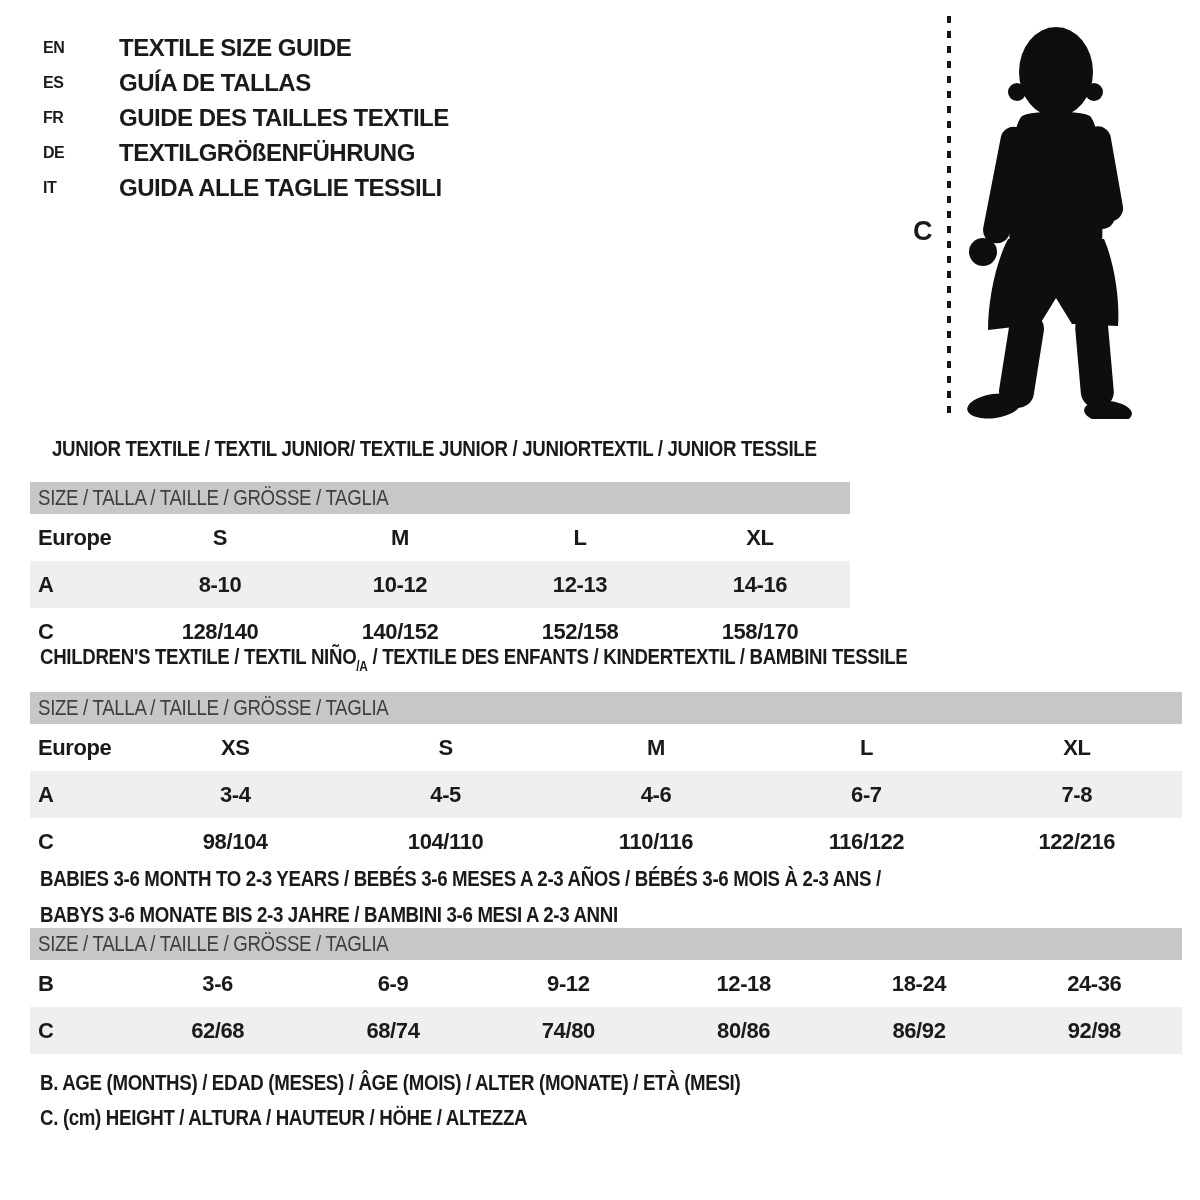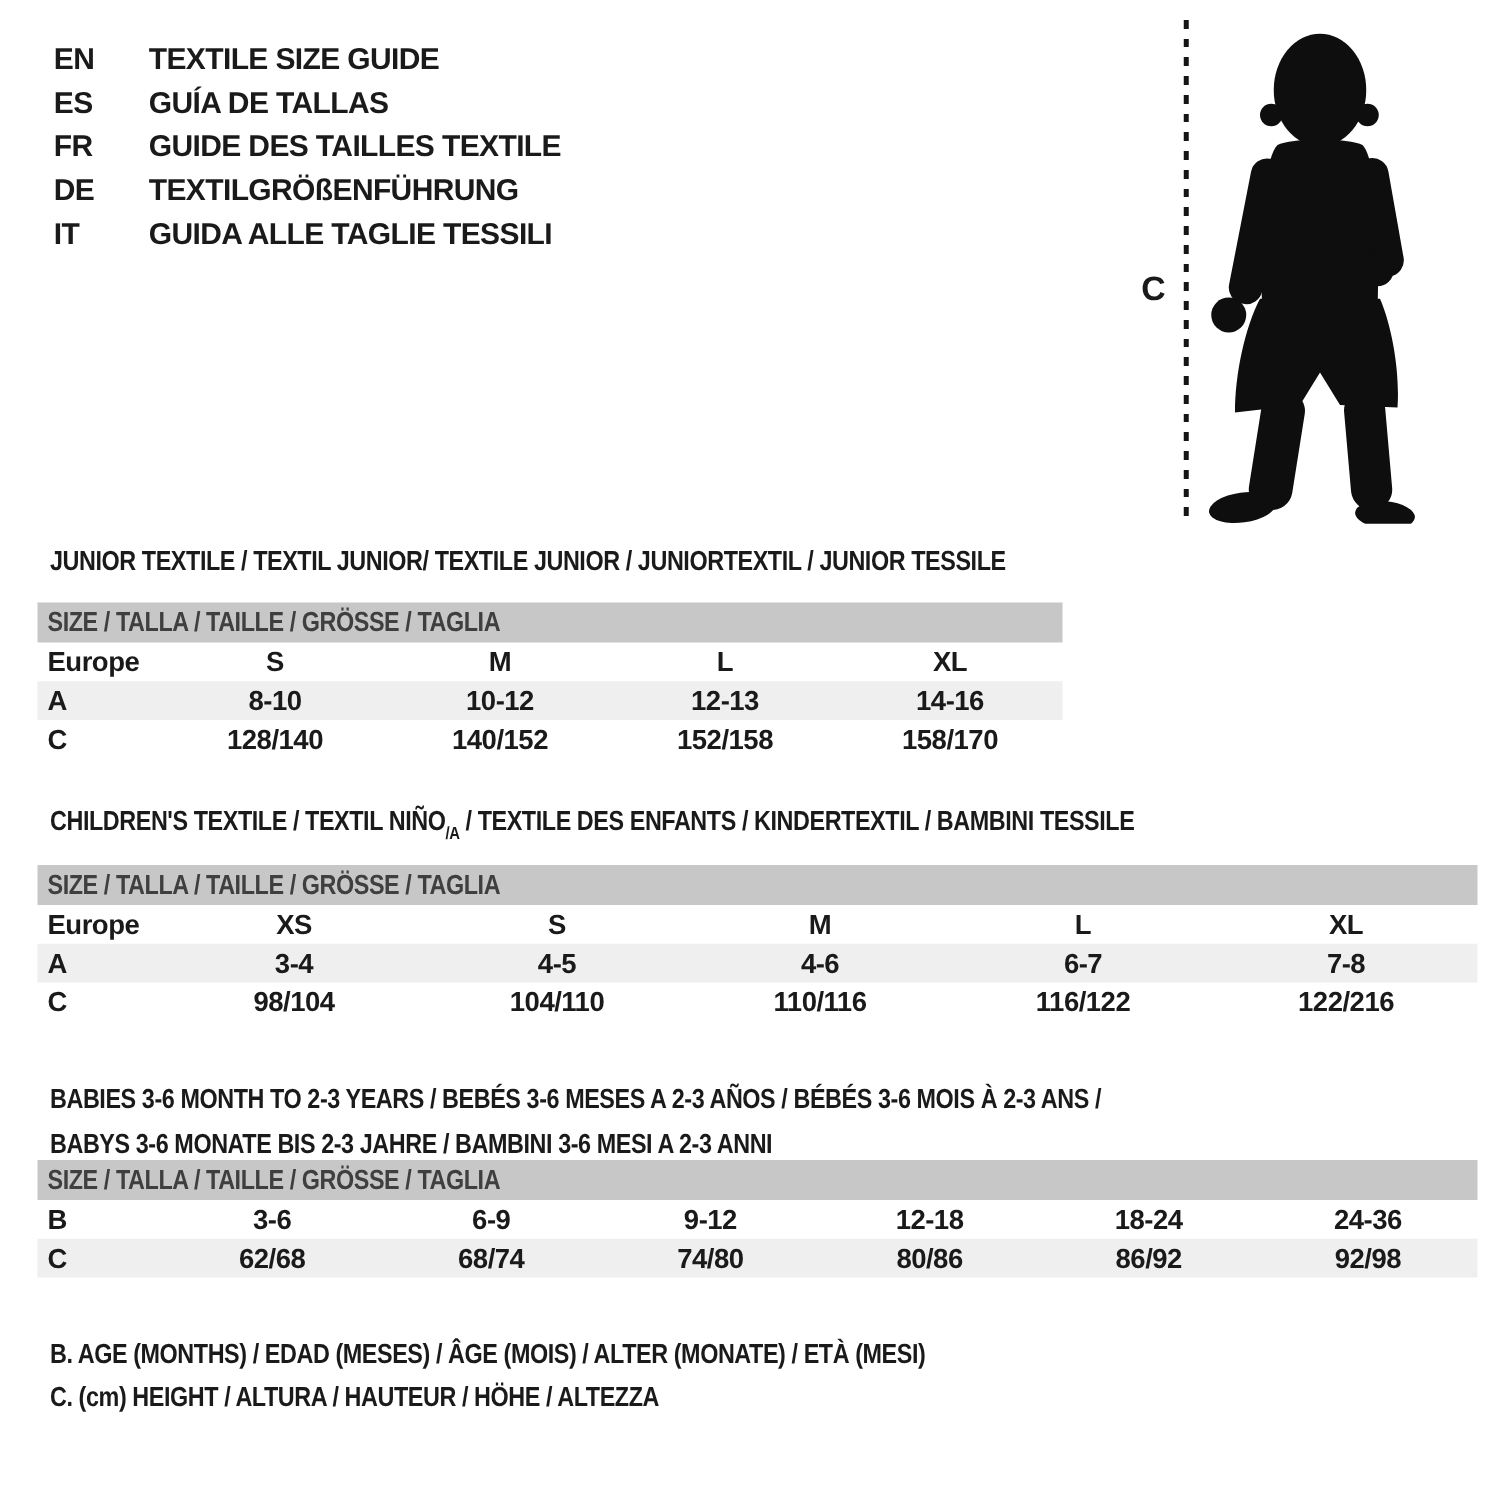--- a/index.html
+++ b/index.html
@@ -7,53 +7,53 @@
   body {
     position:relative;
     background:#ffffff;
     font-family:"Liberation Sans","DejaVu Sans",sans-serif;
     color:#1a1a1a;
     overflow:hidden;
   }
   
   .lang-block { position:absolute; left:43px; top:30px; }
   .lang-row { display:flex; height:35px; align-items:center; }
-  .lang-code { width:76px; font-size:24px; font-weight:700; letter-spacing:-0.5px; }
+  .lang-code { width:76px; font-size:16px; font-weight:700; letter-spacing:-0.5px; }
   .lang-title { font-size:24px; font-weight:700; letter-spacing:-0.5px; white-space:nowrap; }
 
   
   .measure-line {
     position:absolute; left:947px; top:16px; width:4px; height:398px;
     background:repeating-linear-gradient(to bottom,#151515 0 7px,transparent 7px 15px);
   }
   .measure-label {
     position:absolute; left:913px; top:216px;
     font-size:27px; font-weight:700;
   }
   .toddler { position:absolute; left:962px; top:14px; width:205px; height:405px; }
 
   
   .tbl-title { position:absolute; left:40px; font-size:22px; font-weight:700;
                letter-spacing:-0.4px; white-space:nowrap; }
   .squeeze { display:inline-block; transform:scaleX(0.85); transform-origin:0 50%; white-space:nowrap; }
-  .t1-title { top:436px; }
+  .t1-title { top:436px;margin-left:12px; }
   .t2-title { top:644px; }
   .t3-title { top:861px; line-height:36px; }
   .t2-title sub { font-size:14px; position:relative; top:2px; font-weight:700; }
 
   .table { position:absolute; left:30px; }
   .t1 { top:482px; width:820px; }
   .t2 { top:692px; width:1152px; }
   .t3 { top:928px; width:1152px; }
 
   .size-bar {
     height:32px; display:flex; align-items:center; padding-left:8px;
-    font-size:22px; font-weight:700; letter-spacing:-0.4px;
-  }
-  .trow { display:flex; height:31px; align-items:center; font-size:22px;
+    font-size:22px; font-weight:400; letter-spacing:-0.4px;
+  }
+  .trow { display:flex; height:47px; align-items:center; font-size:22px;
           font-weight:700; letter-spacing:-0.4px; }
   .rlabel { width:100px; padding-left:8px; }
   .col { flex:1; text-align:center; }
 
   
   .legend { position:absolute; left:40px; top:1070px; }
   .legend-line { height:35px; font-size:22px; font-weight:700; letter-spacing:-0.4px; white-space:nowrap; }
 </style>
 </head>
 <body>

